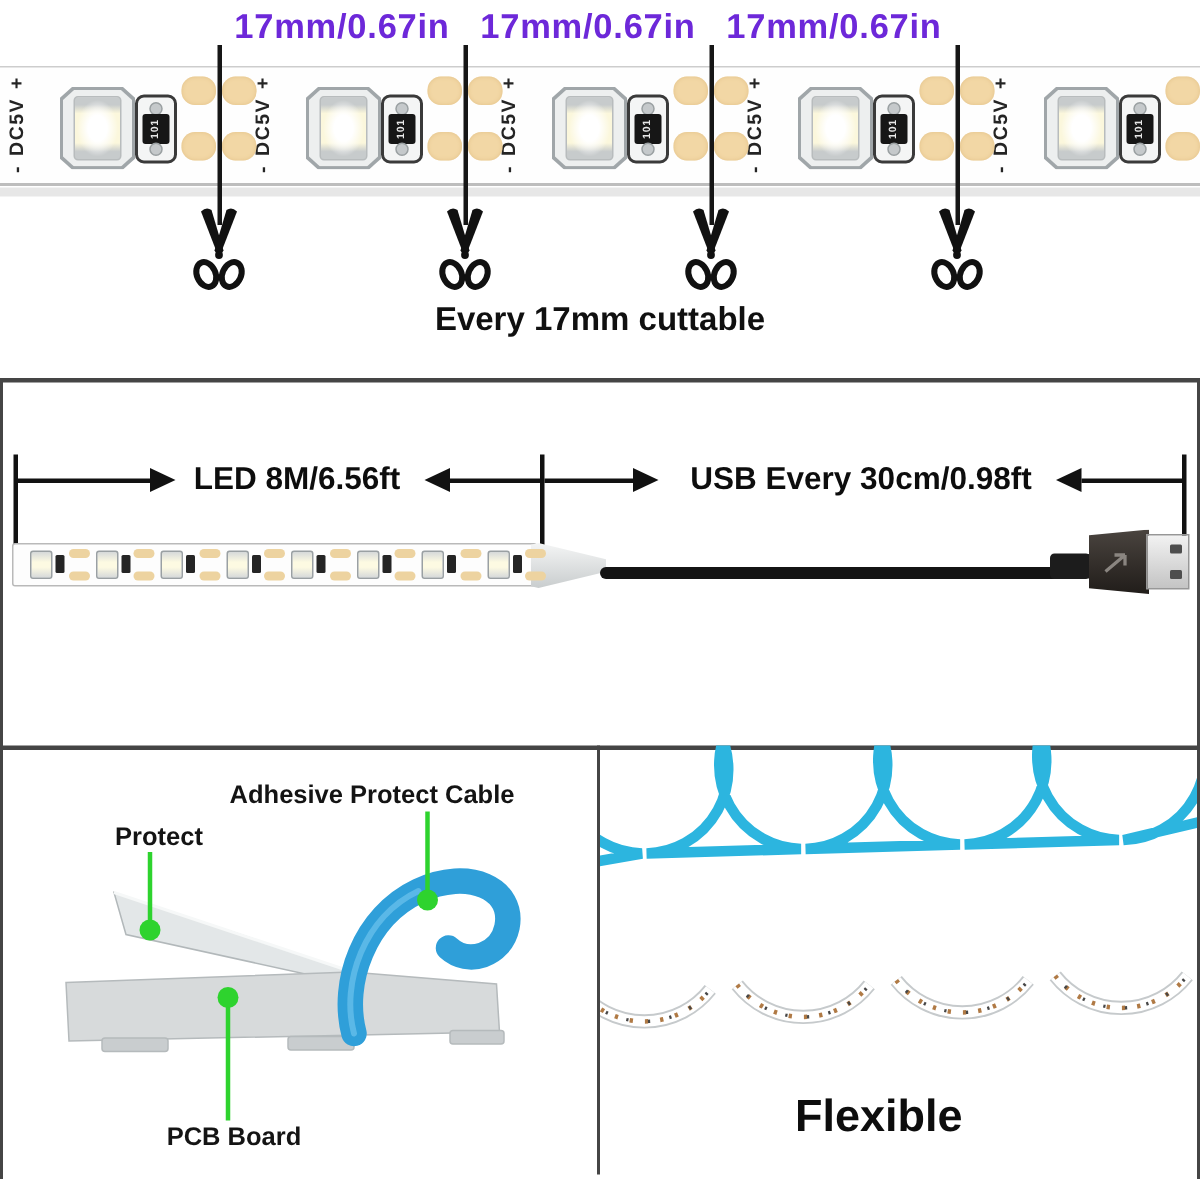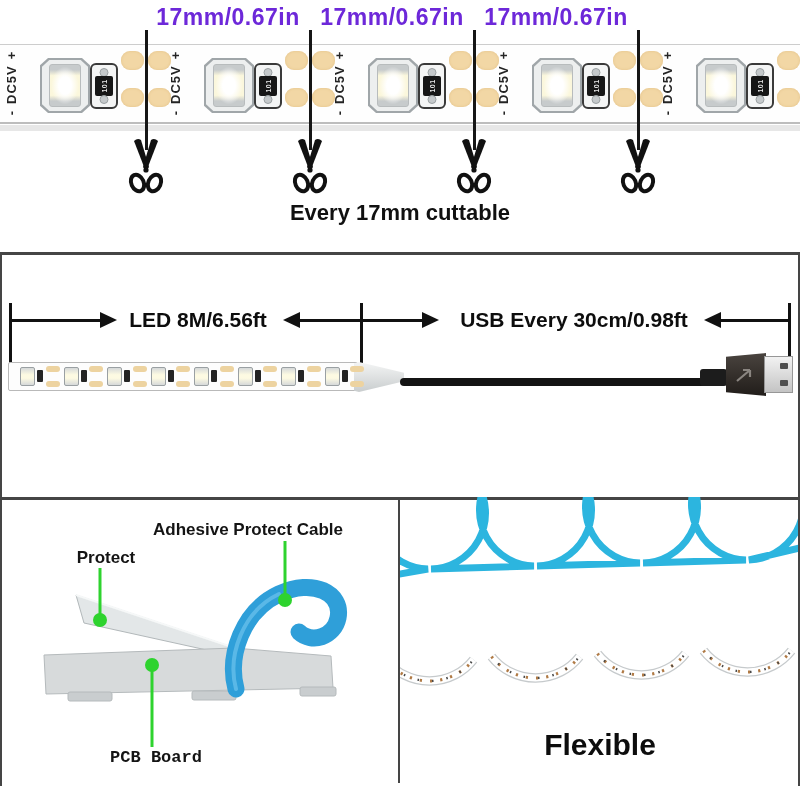--- a/index.html
+++ b/index.html
@@ -71,21 +71,21 @@
   #usb-body{position:absolute;left:726px;top:353px;width:40px;height:43px;
             background:linear-gradient(180deg,#4a443f,#332e2a 55%,#211d1a);
             clip-path:polygon(0 9%,100% 0,100% 100%,0 91%);}
   #usb-metal{position:absolute;left:764px;top:356px;width:29px;height:37px;
              background:linear-gradient(180deg,#f2f2f2,#c4c4c4);border:1px solid #979797;
              box-sizing:border-box;}
   .usb-slot{position:absolute;left:15px;width:8px;height:6px;background:#4e4e4e;border-radius:1px;}
 
   
   .panel-label{position:absolute;font-size:17px;font-weight:700;color:#141414;text-align:center;}
-  #flexible-label{position:absolute;left:530px;top:728px;width:140px;text-align:center;
+  #flexible-label{position:absolute;left:530px;top:728px;width:140px;text-align:left;
                   font-size:30px;font-weight:700;color:#0d0d0d;}
 </style>
 </head>
 <body>
 
 <div id="stage">
 
   <div id="top-section" class="abs" style="left:0;top:0;width:800px;height:252px;">
     <div id="led-strip"></div>
     <div id="strip-shadow"></div>
@@ -332,21 +332,21 @@
         <line x1="100" y1="71" x2="100" y2="122"></line>
         <line x1="285" y1="44" x2="285" y2="101"></line>
         <line x1="152" y1="172" x2="152" y2="250"></line>
       </g>
       <circle cx="100" cy="123" r="7" fill="#2ed32e"></circle>
       <circle cx="285" cy="103" r="7" fill="#2ed32e"></circle>
       <circle cx="152" cy="168" r="7" fill="#2ed32e"></circle>
     </svg>
     <div class="panel-label" style="left:150px;top:520px;width:196px;">Adhesive Protect Cable</div>
     <div class="panel-label" style="left:66px;top:548px;width:80px;">Protect</div>
-    <div class="panel-label" style="left:108px;top:748px;width:96px;font-family:Liberation Mono, monospace;">PCB Board</div>
+    <div class="panel-label" style="left:108px;top:748px;width:96px;">PCB Board</div>
   </div>
 
   <div id="bottom-right">
     <svg class="abs" style="left:400px;top:497px;" width="398" height="290" viewBox="0 0 398 290">
 
       <path d="M-6 78 L28 72 a56 56 0 1 1 3 0 l103 -3 a56 56 0 1 1 3 0 l103 -3 a56 56 0 1 1 3 0 l103 -3 a56 56 0 1 1 3 0 L404 50" fill="none" stroke="#2cb5df" stroke-width="7" stroke-linecap="round"></path>
 
       <g fill="none">
         <path d="M-14.5 162.6 A56 56 0 0 0 73.5 162.6 M91.5 159.6 A56 56 0 0 0 179.5 159.6 M197.5 156.6 A56 56 0 0 0 285.5 156.6 M303.5 153.6 A56 56 0 0 0 391.5 153.6" stroke="#c6cacc" stroke-width="9.5"></path>
         <path d="M-14.5 162.6 A56 56 0 0 0 73.5 162.6 M91.5 159.6 A56 56 0 0 0 179.5 159.6 M197.5 156.6 A56 56 0 0 0 285.5 156.6 M303.5 153.6 A56 56 0 0 0 391.5 153.6" stroke="#ffffff" stroke-width="7"></path>

